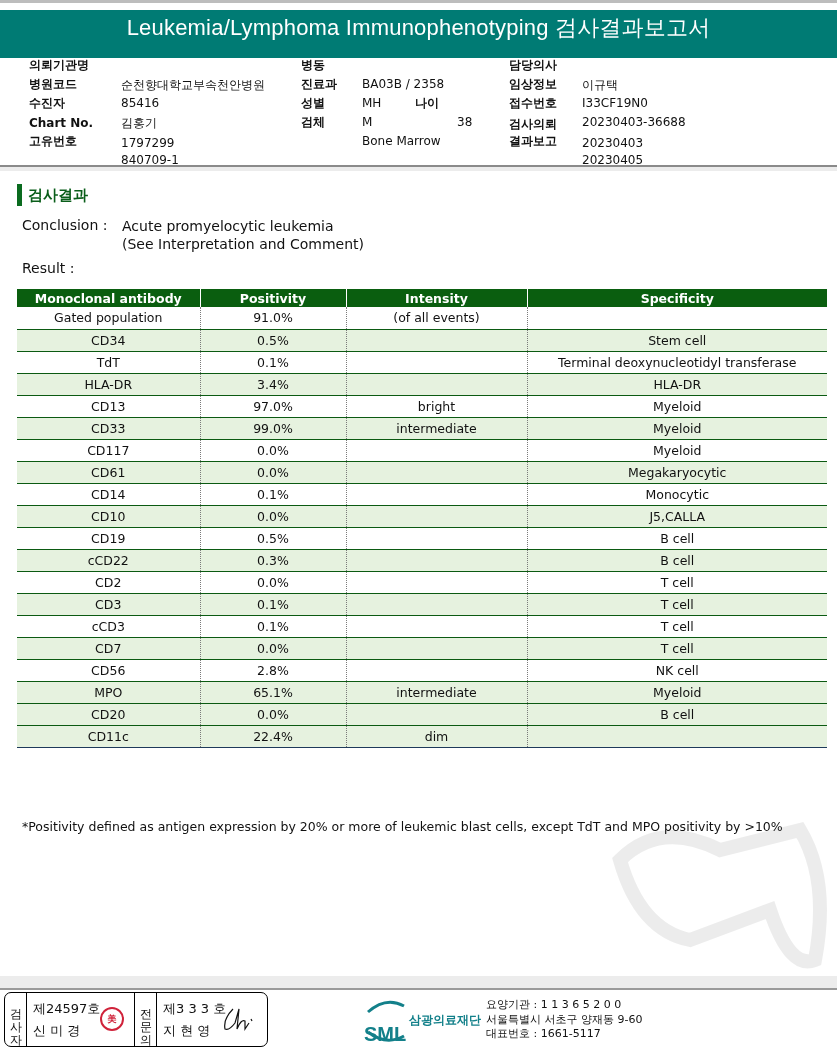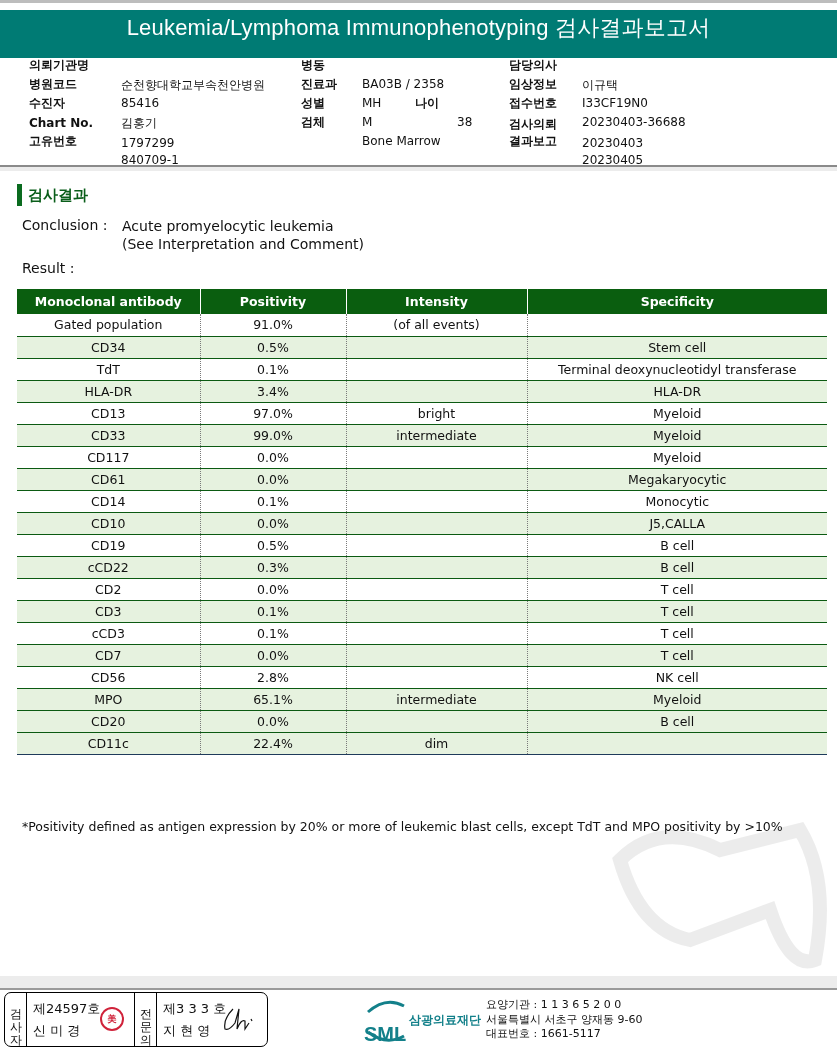--- a/index.html
+++ b/index.html
@@ -27,21 +27,21 @@
 
   .conclusion-label { position: absolute; left: 22px; top: 217px; font-size: 14px; }
   .conclusion-val { position: absolute; left: 122px; top: 217px; font-size: 14px; line-height: 18px; }
   .result-label { position: absolute; left: 22px; top: 260px; font-size: 14px; }
 
   table.res {
     position: absolute; left: 17px; top: 289px; width: 810px;
     border-collapse: collapse; font-size: 12.5px; table-layout: fixed;
   }
   table.res th {
-    background: #0a5e0f; color: #fff; font-weight: bold; height: 25px;
+    background: #0a5e0f; color: #fff; font-weight: bold; height: 18px;
     font-size: 12.5px; border-left: 1px solid #fff;
   }
   table.res th:first-child { border-left: none; }
   table.res td {
     height: 22px; text-align: center; border-bottom: 1px solid #0b5a12;
     border-left: 1px dotted #7a7a7a; padding: 0; white-space: nowrap;
   }
   table.res td:first-child { border-left: none; }
   table.res tr.alt td { background: #e6f2df; }
   table.res tr:last-child td { border-bottom: 1px solid #1e3a5a; }

